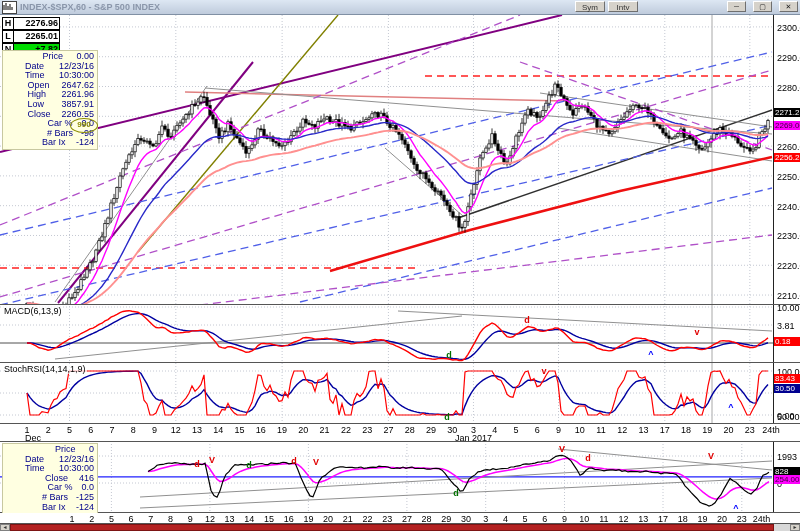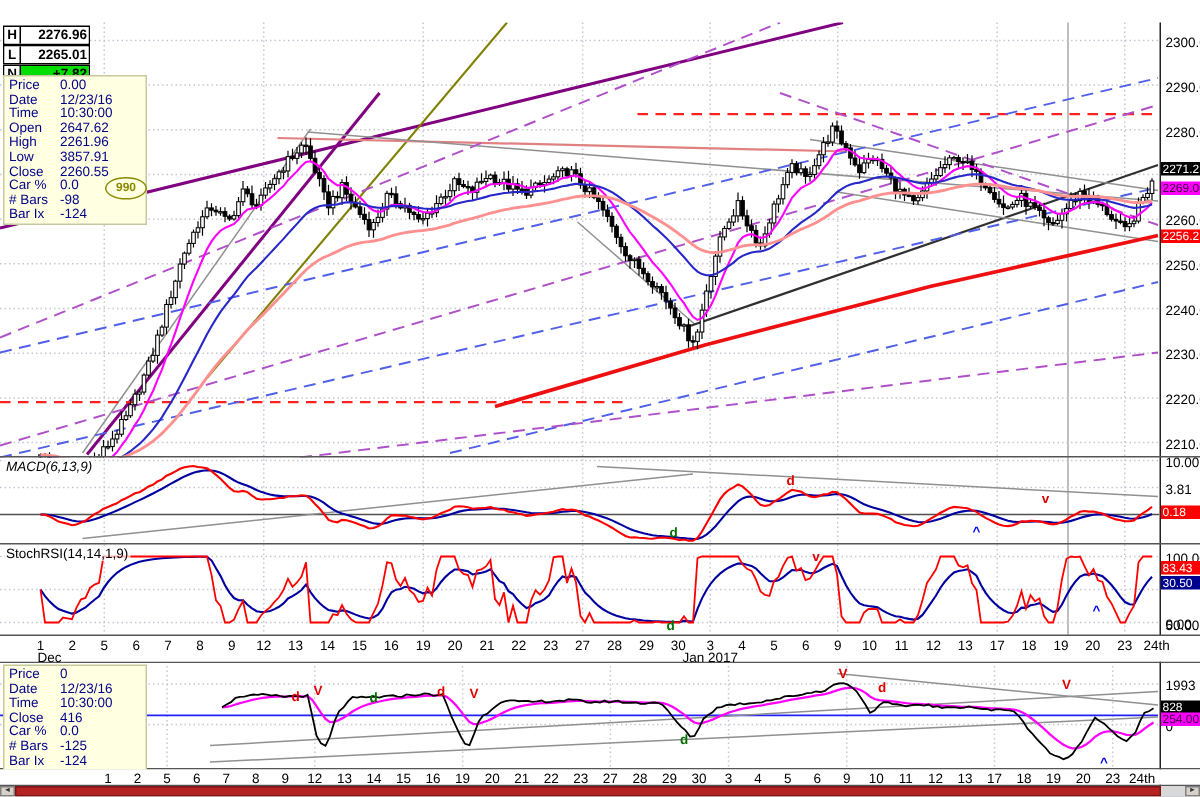--- a/index.html
+++ b/index.html
@@ -27,21 +27,21 @@
   .panel-label{position:absolute;font-size:9px;color:#000;background:rgba(255,255,255,.7);padding:0 1px;}
   
   .hsep{position:absolute;left:0;width:800px;height:1px;background:#555;}
   
   #quotebox{position:absolute;left:2px;top:17px;}
   .qrow{display:flex;margin-bottom:0px;border:1px solid #000;background:#fff;width:56px;height:11px;font-size:9px;font-weight:bold;}
   .qlab{width:10px;border-right:1px solid #000;text-align:center;background:#fff;}
   .qval{flex:1;text-align:right;padding-right:1px;}
   
   .databox{position:absolute;background:#ffffe1;border:1px solid #c8c8a0;font-size:9px;color:#00008b;padding:1px 3px;line-height:9.6px;}
-  .dbrow{display:flex;white-space:nowrap;}
+  .dbrow{display:flex;white-space:nowrap;justify-content:flex-end;}
   .dblab{width:34px;}
   
   .datestrip{position:absolute;left:0;width:800px;background:#fff;}
   .dlabel{position:absolute;font-size:9px;color:#000;transform:translateX(-50%);}
   .mlabel{position:absolute;font-size:9px;color:#000;transform:translateX(-50%);}
   
   .ann{position:absolute;font-size:9px;font-weight:bold;transform:translate(-50%,-50%);}
   #oval990{position:absolute;left:70px;top:118px;width:26px;height:13px;border:1px solid #8a8a00;border-radius:50%;
     color:#8a8a00;font-size:8px;font-weight:bold;text-align:center;line-height:12px;}
   
@@ -641,31 +641,44 @@
     <g id="g-bottom" clip-path="url(#clip-bottom)">
         <line x1="0" y1="476.925" x2="772" y2="476.925" stroke="#2020ff" stroke-width="1.2"></line>
         <line x1="140" y1="497" x2="772" y2="461" stroke="#909090" stroke-width="1"></line>
         <line x1="140" y1="508" x2="772" y2="478" stroke="#909090" stroke-width="1"></line>
         <line x1="558" y1="449" x2="772" y2="470" stroke="#909090" stroke-width="1"></line>
         <polyline points="148,471.5690487531571 151,471.2329029524647 154,470.6640740232422 157,469.68603935290025 160,468.75907993849563 163,467.9793719916693 166,467.17184269085317 169,466.41257575614054 172,465.843310695985 175,465.2636301478432 178,464.85421002883373 181,464.6549175213399 184,464.41027729202773 187,464.36105753190395 190,464.41578884510346 193,464.33335384929654 196,464.2891359701158 199,464.25480584228774 202,464.3329453616534 205,464.12363483602684 208,466.3814859639018 211,470.7638120467357 214,475.279435732516 217,479.2654098069014 220,481.37193444520483 223,481.2931923167461 226,480.01268273618064 229,478.49179802877205 232,476.5053917587301 235,474.3507455544135 238,472.66317000720613 241,471.1752028600351 244,470.0349100950175 247,469.0518467179683 250,468.2327083234127 253,467.6586600969997 256,467.0034124055283 259,466.4153699553158 262,465.8881091238794 265,465.6321485905269 268,465.43619951556553 271,464.9888230318554 274,464.6921767087025 277,464.50826425042834 280,464.2699410591664 283,463.9047684724571 286,463.6697487159902 289,463.70300508775784 292,463.6453523973168 295,463.5011913703524 298,464.67866988965426 301,467.0700650989756 304,470.2009234674979 307,473.9202304500011 310,477.9158714991523 313,481.33868620745125 316,482.80425890270345 319,482.52754561044924 322,481.5318088512316 325,480.462418824225 328,479.0837280001432 331,477.5280740840934 334,475.8706964272202 337,474.3467595310683 340,472.99975143729955 343,471.89253131252 346,471.0905721338633 349,470.3958434828611 352,469.8387909368759 355,469.49733279102065 358,469.14951610571404 361,468.7629094397388 364,468.68266111456677 367,468.54554358362435 370,468.3447120125408 373,468.1143361445439 376,467.9897137114111 379,467.65627347145124 382,467.4416162479641 385,467.2668831980888 388,467.2135944094985 391,467.39997725900326 394,467.5973979818563 397,467.64732720092917 400,467.7746330343253 403,467.6461803581288 406,467.77656260035627 409,467.7335282086793 412,467.6116585735898 415,467.7705422592527 418,467.8768975693337 421,467.990509151006 424,468.0534138096687 427,468.2624587961168 430,468.4358197201354 433,468.4520285729678 436,468.4321133720903 439,468.47986583540126 442,468.79156020318436 445,469.62645162654326 448,471.02166474142655 451,472.84279088753607 454,474.9536263553824 457,477.13520017543595 460,479.6588048068037 463,481.66138011518126 466,482.3388340789041 469,481.7551275060776 472,480.84109645741717 475,479.758891486967 478,478.31175595613774 481,477.04558133636783 484,475.7858167527189 487,474.6738601084232 490,473.8427609362175 493,472.91499345826224 496,472.30165816007013 499,471.70155420729253 502,471.1526811515468 505,470.6663714885633 508,470.2284853457337 511,469.6406179992506 514,469.1367050767883 517,468.5717987510168 520,468.05199851083347 523,467.36643832466774 526,466.7485938999941 529,466.2551869599972 532,465.7842017242971 535,465.29448583650515 538,464.7166890700661 541,464.20595324375796 544,463.62289867680005 547,463.2069042872173 550,462.7220840590449 553,461.91218548729415 556,460.903682191773 559,459.95186869307565 562,459.1341871373822 565,458.61359365485794 568,458.5539738058303 571,458.9822233203046 574,460.1349755638146 577,461.8972489117137 580,464.3155274968755 583,466.01226173237814 586,466.77939889989733 589,467.02980391099436 592,467.22723853364494 595,467.6204011607134 598,467.96311022208096 601,468.3371772827683 604,468.79609539185077 607,469.0535364619163 610,469.1880446466206 613,469.3179855180909 616,469.5153454451256 619,469.54910034673014 622,469.8668079627903 625,470.02123413498276 628,470.3737478900181 631,470.5538425856535 634,470.7516223164814 637,470.8881409961236 640,471.10788236903994 643,471.21465980790435 646,471.1694025916457 649,471.27584486531566 652,471.46554483588585 655,471.6845351269028 658,471.85902892610636 661,472.20805210342724 664,472.3194403490793 667,472.41946307596623 670,472.5903400027179 673,472.7596771167673 676,473.0439989784455 679,473.7973497621664 682,475.08651949140517 685,477.03388792568757 688,479.18133022017287 691,481.5844188137754 694,484.1146221600097 697,486.7280669477634 700,489.538934937226 703,492.10974380579484 706,494.3733543976044 709,496.50886695353137 712,498.0472081398662 715,498.8948514491766 718,498.75449243113223 721,498.02429455810795 724,496.36452614637767 727,494.04541639260583 730,491.20068265843514 733,489.2909391546769 736,488.016938271923 739,487.5060462026298 742,487.5889590994205 745,488.17788153208846 748,488.9960282154754 751,489.91265028731596 754,490.12221347154974 757,489.7721962378769 760,488.15415690473424 763,485.7862828658466 766,483.6725628140138 769,481.5897511203821" fill="none" stroke="#ff00ff" stroke-width="1.5"></polyline>
         <polyline points="148,471.5690487531571 151,469.72024684934894 154,468.10434384174107 157,465.2848833363613 160,464.5877625736747 163,464.4706862309512 166,463.53796083718044 169,462.99587454993366 172,463.28161792528493 175,462.65506768120497 178,463.0118194932912 181,463.75810123761744 184,463.30939626012315 187,464.13956861134693 190,464.6620797545012 193,463.9623963681655 196,464.09015551380253 199,464.10032026706136 202,464.6845731987989 205,463.18173747070733 208,476.5418160393391 211,490.48427941948836 214,495.59974231852715 217,497.2022931416357 220,490.85129531757025 223,480.93885273868204 226,474.2503896236358 229,471.64781684543357 232,467.5665635435416 235,464.6548376349884 238,465.069080044773 241,464.4793506977656 244,464.9035926524383 247,464.628061521247 250,464.54658554791223 253,465.0754430781412 256,464.054797793907 259,463.7691789293595 262,463.5154353824157 265,464.48032619044085 268,464.55442867823916 271,462.97562885515987 274,463.35726825451457 277,463.68065818819434 280,463.19748669848775 283,462.26149183226516 286,462.612159811889 289,463.85265876071253 292,463.385915290332 295,462.85246674901254 298,469.9773232265127 301,477.83134354092164 304,484.2897861258482 307,490.65711187126567 310,495.8962562203325 313,496.74135239479654 316,489.39933603133835 319,481.28233579530536 322,477.050993434752 325,475.6501637026953 328,472.8796192917753 331,470.5276314618693 334,468.41249697129075 337,467.48904349838466 340,466.93821501534023 343,466.9100407510121 346,467.4817558299081 349,467.2695645533511 352,467.3320544799426 355,467.9607711346722 358,467.5843410218343 361,467.02317944285005 364,468.3215436512928 367,467.92851469438347 370,467.44096994266465 373,467.07764473855815 376,467.4289127623135 379,466.15579239163185 382,466.4756587422717 385,466.48058447365025 388,466.9737948608422 391,468.2387000817746 394,468.48579123469494 397,467.87200868675706 400,468.347509284608 403,467.06814331524436 406,468.36328269038006 409,467.5398734461326 412,467.0632452156872 415,468.4855188447356 418,468.3554964646985 421,468.501761268531 424,468.336484773651 427,469.2031612351332 430,469.21594387821904 433,468.5249684107133 436,468.342494968142 439,468.69475192030035 442,470.1941848582085 445,473.3834630316581 448,477.3001237584016 451,481.03785854502877 454,484.452385960691 457,486.9522823656768 460,491.0150256479584 463,490.6729690028803 466,485.387376915657 469,479.1284479283584 472,476.7279567384451 475,474.88896911994124 478,471.7996460674061 481,471.34779554740305 484,470.116876126299 487,469.67005520909225 490,470.10281466129186 493,468.7400398074636 496,469.5416493182056 499,469.0010864197936 502,468.68275240069096 505,468.4779780051374 508,468.25799770300074 511,466.9952149400765 514,466.86909692570794 517,466.02972028504485 520,465.7128974300086 523,464.2814174869221 526,463.96829398896267 529,464.03485573001103 532,463.66476816364667 535,463.09076434144134 538,462.1166036210904 541,461.9076420253714 544,460.99915312548956 547,461.3349295340947 550,460.5403930322692 553,458.2676419144159 556,456.3654173619276 559,455.6687079489377 562,455.45462013676166 565,456.2709229834989 568,458.285684485206 571,460.90934613543897 574,465.3223606596093 577,469.8274789772597 580,475.19778113010364 583,473.6475657921401 586,470.2315161537336 589,468.156626460931 592,468.11569433557247 595,469.38963298252156 598,469.5053009982349 601,470.02047905586153 604,470.8612268827218 607,470.2120212772112 610,469.7933314777898 613,469.9027194397073 616,470.4034651167817 619,469.70099740395074 622,471.29649223506095 625,470.7161519098489 628,471.9600597876768 631,471.36426871601304 634,471.64163110520707 637,471.5024750545132 640,472.0967185471638 643,471.69515828279424 646,470.96574511848155 649,471.7548350968305 652,472.31919470345167 655,472.66999143647905 658,472.6442510225224 661,473.7786564013714 664,472.8206874545135 667,472.86956534695724 670,473.35928617310026 673,473.52169412998984 676,474.3234473559971 679,477.1874282889107 682,480.88778327297945 685,485.79704587995843 688,488.84482054535675 691,492.39831748498676 694,495.50053721806376 697,498.4885684926552 700,502.1878408898077 703,503.6783837143546 706,504.5596020607473 709,506.11867345520295 712,504.96974347837283 715,502.7092463410735 718,498.1228768499327 721,494.73840412949846 724,488.8955682935916 727,483.6094225006325 730,478.39938085466713 733,480.6970933877647 736,482.2839342995305 739,485.20703189081064 742,487.9620671349783 745,490.82803247909425 748,492.6776882907169 751,494.03744961059834 754,491.0652478006019 757,488.1971186863492 760,480.8729799055922 763,475.1308496908521 766,474.1608225807664 769,472.2170984990393" fill="none" stroke="#000000" stroke-width="1.2"></polyline>
       </g>
   </svg>
 
+  <div id="titlebar">
+    <div id="appicon">
+      <svg width="11" height="9" viewBox="0 0 11 9">
+          <path d="M1 8 L1 3 M3 8 L3 1 M5 8 L5 4 M7 8 L7 2 M9 8 L9 5" stroke="#000" stroke-width="1" fill="none"></path>
+        </svg>
+    </div>
+    <span id="title-text">INDEX-$SPX,60 - S&amp;P 500 INDEX</span>
+    <div class="tb-btn" style="left:575px;width:30px;">Sym</div>
+    <div class="tb-btn" style="left:608px;width:30px;">Intv</div>
+    <div class="winctl" style="left:727px;">─</div>
+    <div class="winctl" style="left:753px;">▢</div>
+    <div class="winctl" style="left:779px;">✕</div>
+  </div>
 
   <div id="axis-strip"></div>
 
   <div class="hsep" style="top:304px;"></div>
   <div class="hsep" style="top:362px;"></div>
   <div class="hsep" style="top:423px;"></div>
   <div class="hsep" style="top:441px;"></div>
   <div class="hsep" style="top:512px;"></div>
   <div class="hsep" style="top:523px;"></div>
 
-  <div class="panel-label" style="left:3px;top:306px;font-style:italic;">MACD(6,13,9)</div>
+  <div class="panel-label" style="left:3px;top:306px;">MACD(6,13,9)</div>
   <div class="panel-label" style="left:3px;top:364px;">StochRSI(14,14,1,9)</div>
 
   <div id="quotebox">
       <div class="qrow">
         <span class="qlab">H</span>
         <span class="qval" style="background: rgb(255, 255, 255);">2276.96</span>
       </div>
       <div class="qrow">
         <span class="qlab">L</span>
         <span class="qval" style="background: rgb(255, 255, 255);">2265.01</span>

